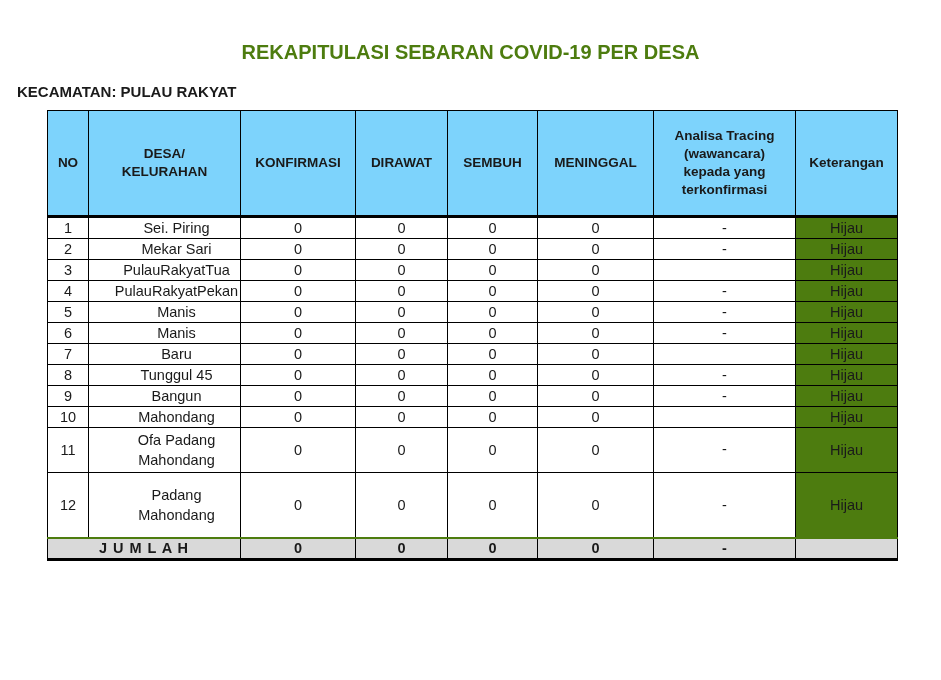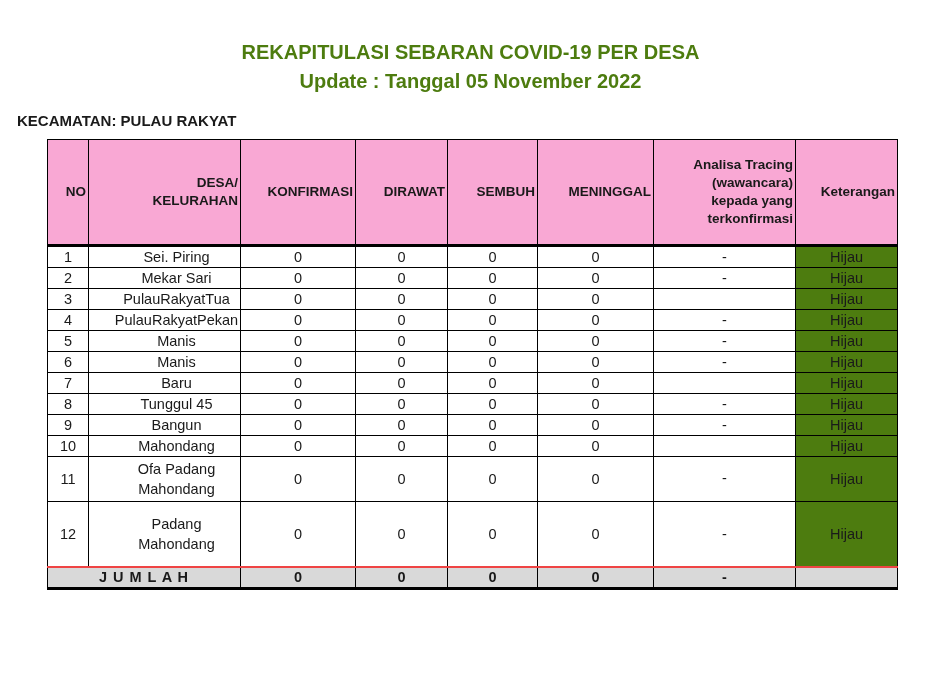--- a/index.html
+++ b/index.html
@@ -31,55 +31,53 @@
   }
   table.covid td {
     border: 1px solid #000;
     font-size: 14.5px;
     text-align: center;
     vertical-align: middle;
     overflow: hidden;
   }
   tr.header-row td {
     height: 106px;
-    background: #f9a8d4;
+    background: #7dd3fc;
     font-weight: bold;
     font-size: 13.5px;
     line-height: 18px;
     white-space: pre-line;
     border-bottom: 3px solid #000;
     padding: 0 2px;
-    text-align: right;
   }
   tr.data-row td { height: 21px; }
   td.desa-cell {
     text-align: left;
     padding-left: 24px;
     white-space: pre-line;
     line-height: 20px;
   }
   td.green-cell { background: #4d7c0f; }
   tr.row-11 td { height: 45px; }
   tr.row-12 td { height: 65px; }
   td.vbottom { vertical-align: bottom; padding-bottom: 3px; }
   tr.total-row td {
     height: 22px;
     background: #d9d9d9;
     font-weight: bold;
-    border-top: 2px solid #ef4444;
+    border-top: 2px solid #4d7c0f;
     border-bottom: 3px solid #000;
   }
   tr.total-row td.total-label { letter-spacing: 1px; }
 </style>
 </head>
 <body>
 
 <div class="title-block">
   <div>REKAPITULASI SEBARAN COVID-19 PER DESA</div>
-  <div>Update : Tanggal 05 November 2022</div>
 </div>
 
 <div class="section-label">KECAMATAN: PULAU RAKYAT</div>
 
 <table class="covid">
   <colgroup>
     <col style="width:41px">
       <col style="width:152px">
       <col style="width:115px">
       <col style="width:92px">

